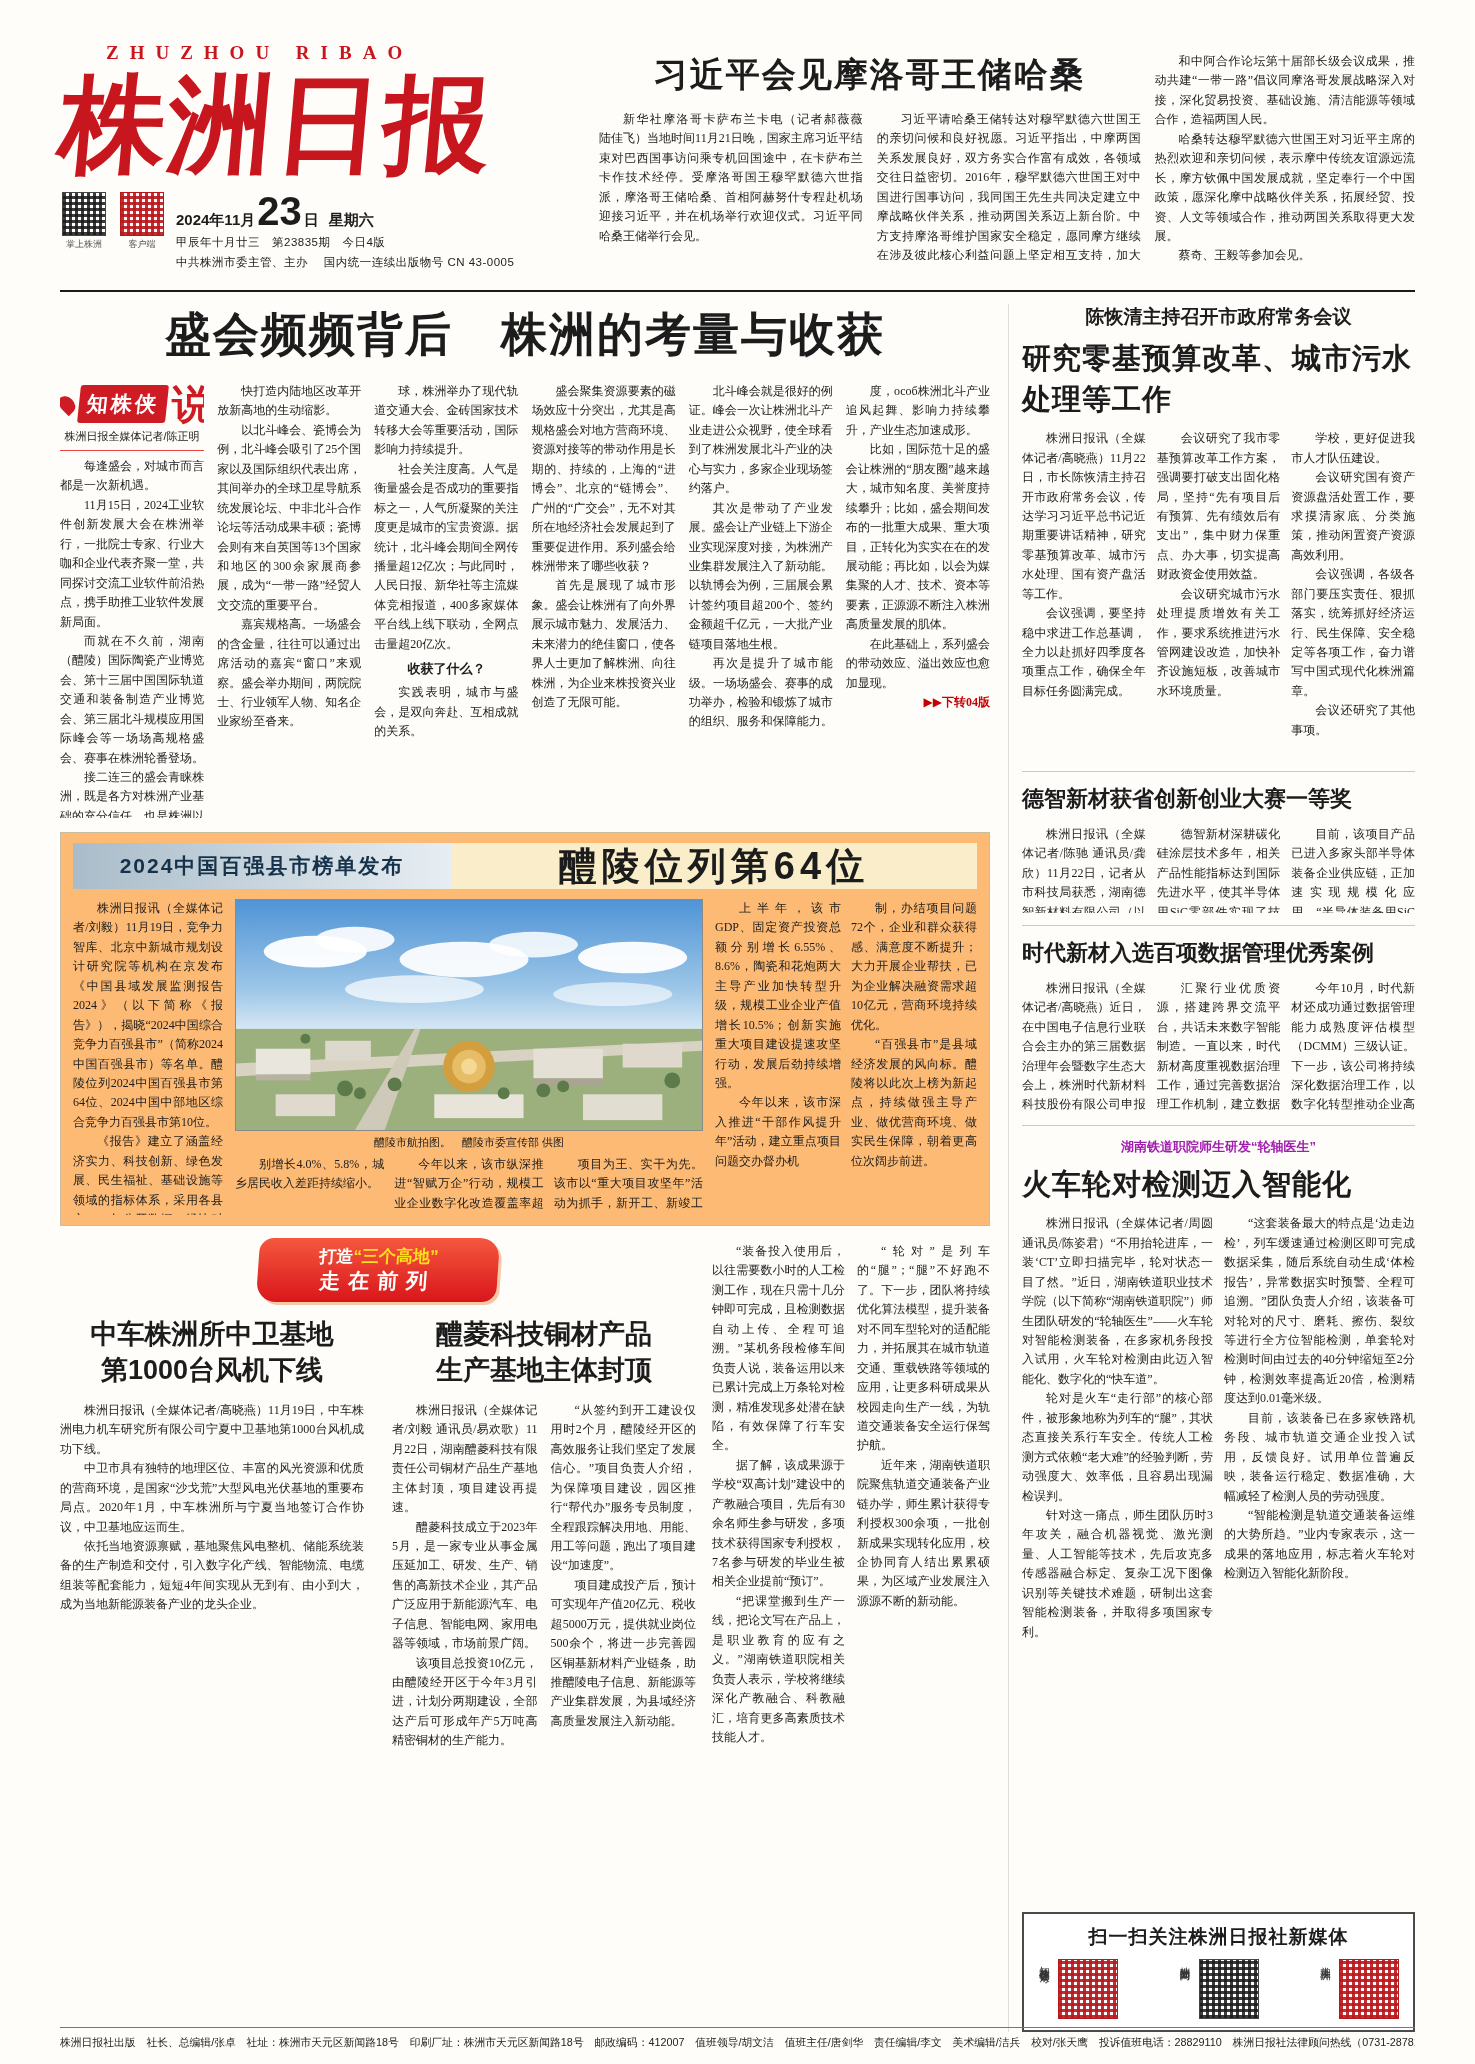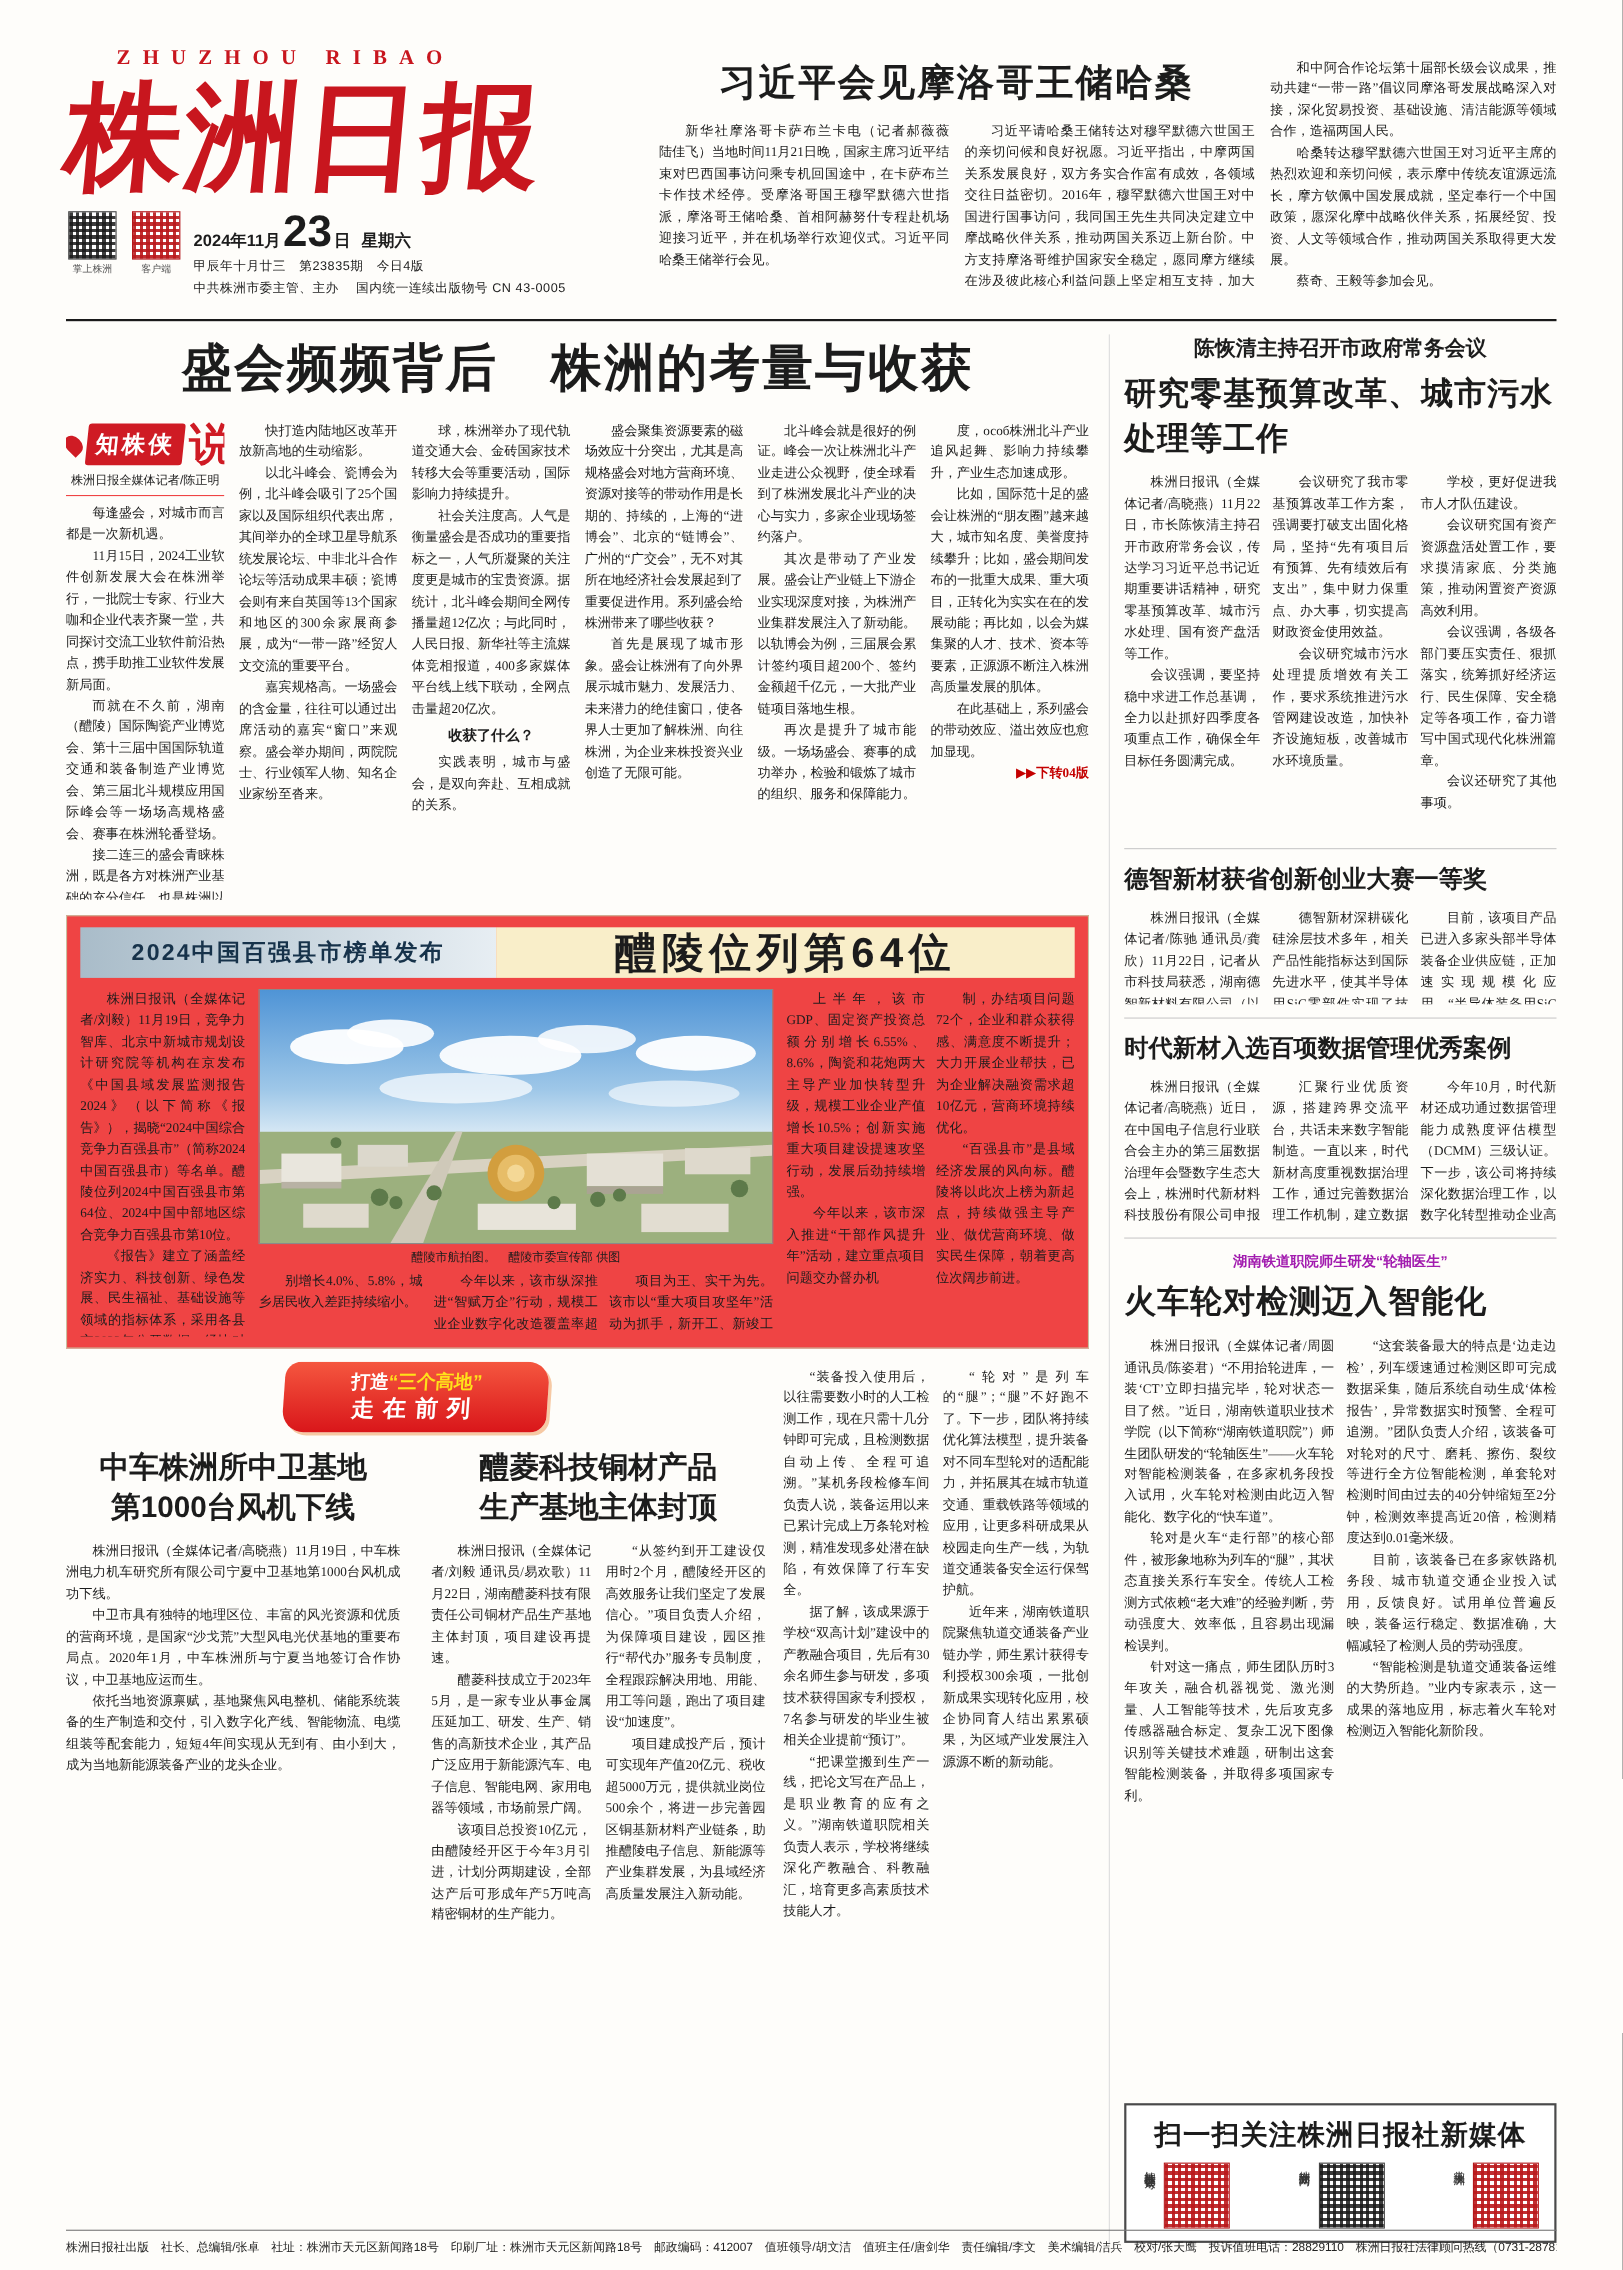--- a/index.html
+++ b/index.html
@@ -61,21 +61,21 @@
              transform:rotate(-45deg);flex:none}
   .zzx-box{background:#cf1b24;color:#fff;font-family:"Liberation Sans",sans-serif;font-weight:bold;
            font-size:21px;padding:5px 8px;border-radius:3px;transform:skewX(-6deg);
            letter-spacing:3px;white-space:nowrap}
   .zzx-shuo{color:#cf1b24;font-size:40px;font-weight:900;line-height:1;
             font-family:"DejaVu Serif",serif}
   .byline{font-size:11px;text-align:center;border-bottom:1px solid #ef4444;padding-bottom:6px;
           margin-bottom:6px;font-family:"Liberation Sans",sans-serif}
 
   
-  .liling-box{border:1px solid #c9bfa0;background:#ef4444;padding:10px 12px;margin-bottom:12px}
+  .liling-box{border:1px solid #c9bfa0;background:#fdba74;padding:10px 12px;margin-bottom:12px}
   .ll-header{display:flex;height:46px;margin-bottom:10px}
   .ll-kicker{width:378px;flex:none;background:linear-gradient(90deg,#a9bcc9,#e7eef3);color:#16324a;
              font-family:"Liberation Sans",sans-serif;font-weight:bold;font-size:21px;
              display:flex;align-items:center;justify-content:center;letter-spacing:2px}
   .ll-headline{flex:1;background:#f9eec9;font-family:"Liberation Sans",sans-serif;font-size:38px;
                font-weight:900;display:flex;align-items:center;justify-content:center;letter-spacing:5px}
   .ll-body{display:flex;gap:12px;height:316px;overflow:hidden}
   .ll-left{width:150px;flex:none}
   .ll-center{width:468px;flex:none;display:flex;flex-direction:column}
   .photo{height:232px;border:1px solid #8a8a8a;overflow:hidden;flex:none}
@@ -115,21 +115,21 @@
   .rail-kicker.sm{font-size:13px;font-weight:bold;color:#a21caf}
   .rail-headline{font-family:"Liberation Sans",sans-serif;font-size:29px;font-weight:900;
                  text-align:left;line-height:1.4;margin-bottom:10px;letter-spacing:1px}
   .rail-headline.sm{font-size:22px;letter-spacing:0}
   .rail-cols{display:flex;gap:11px;overflow:hidden}
   .rail-cols .col{flex:1;min-width:0}
   .h-gov{height:330px}.h-dezhi{height:88px}.h-shidai{height:134px}.h-train{height:676px}
 
   
   .qr-box{border:2px solid #4a4a4a;padding:10px 12px;background:#fff}
-  .qr-title{font-family:"Liberation Sans",sans-serif;font-size:25px;font-weight:900;
+  .qr-title{font-family:"Liberation Sans",sans-serif;font-size:19px;font-weight:900;
             text-align:center;margin-bottom:8px;letter-spacing:1px}
   .qr-row{display:flex;justify-content:space-between;padding:0 2px}
   .qr-item{display:flex;gap:6px;align-items:center}
   .qr-vlabel{writing-mode:vertical-rl;font-size:10.5px;letter-spacing:1px;color:#333;height:62px;
              font-family:"Liberation Sans",sans-serif}
   .qr-row .qr{width:60px;height:60px}
 
   .page-footer{position:absolute;left:60px;right:60px;bottom:14px;border-top:1px solid #777;
                padding-top:8px;font-size:10.8px;color:#222;white-space:nowrap;overflow:hidden;
                text-align:center;font-family:"Liberation Sans",sans-serif}

